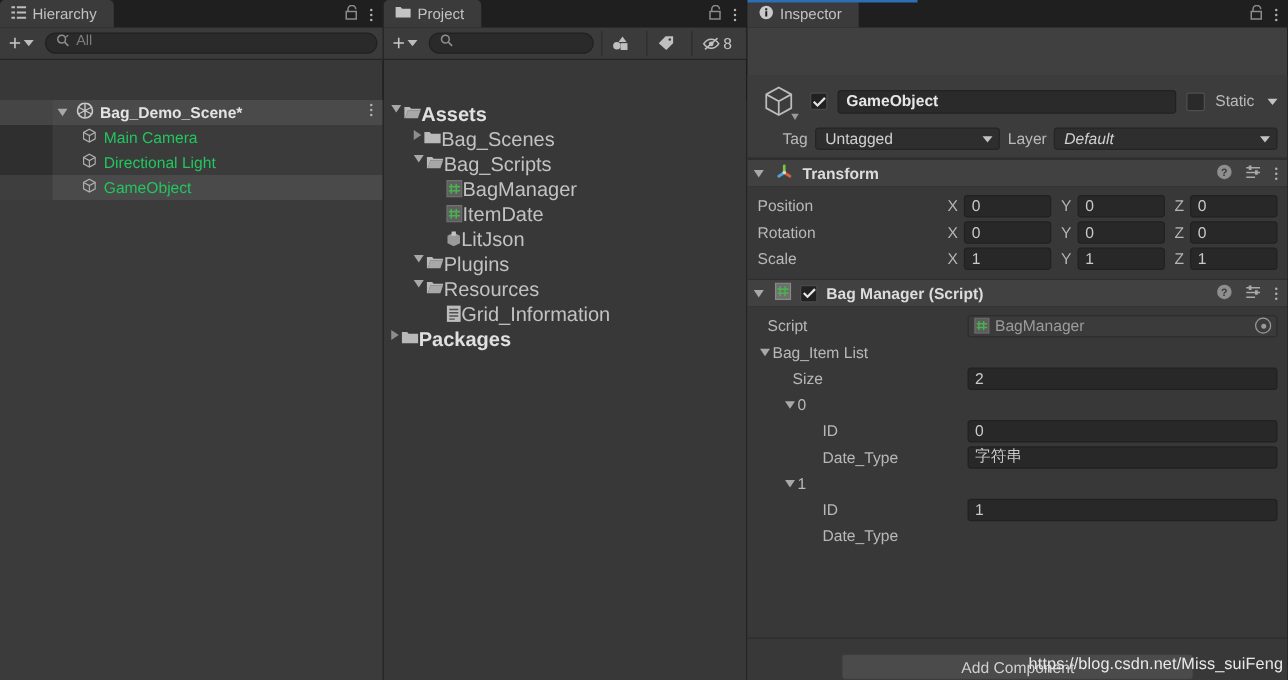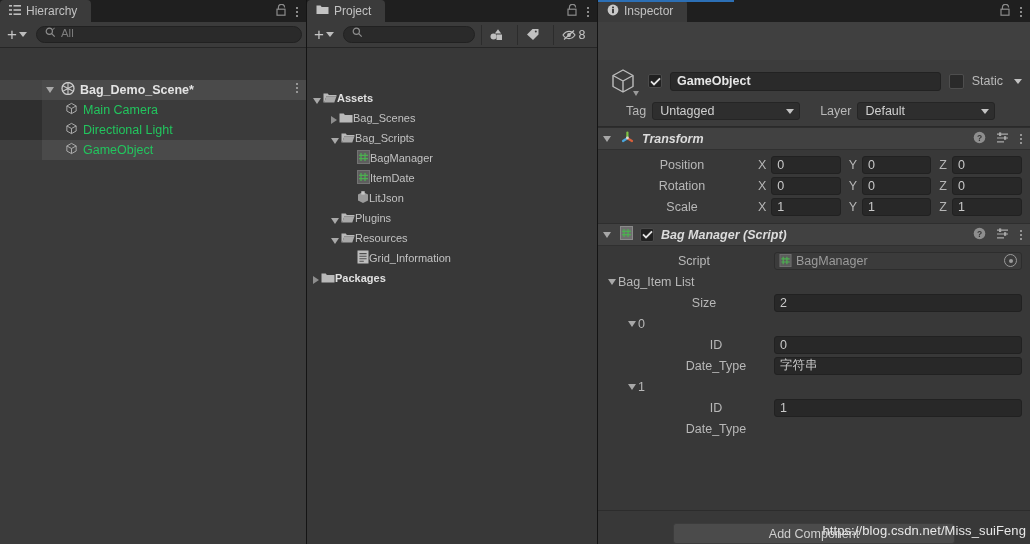--- a/index.html
+++ b/index.html
@@ -67,21 +67,21 @@
   .h-kebab { position:absolute; right: 8px; top: 3px; z-index: 2;}
 
   
   #project { width: 291px; flex: 0 0 291px; border-right: 1px solid #141414; }
   #project .tree { background: #383838; padding-top: 4px; }
   .tb-btn {
     width: 30px; height: 20px; display: flex; align-items: center; justify-content: center;
     border-left: 1px solid #2c2c2c; flex: 0 0 auto;
   }
   .tb-btn.wide { width: 40px; gap: 2px; }
-  .p-row { height: 20px; display:flex; align-items:flex-end; gap:0; color:#c2c2c2; font-size: 11px; white-space: nowrap;}
+  .p-row { height: 20px; display:flex; align-items:flex-start; gap:0; color:#c2c2c2; font-size: 16px; white-space: nowrap;}
   .p-row.bold { color: #e0e0e0; font-weight: bold; }
 
   
   #inspector { flex: 1 1 auto; background: #404040; gap: 38px; }
   #inspector .tabbar { background: #1f1f1f; }
   .insp-body { flex: 1; overflow: hidden; background: #383838; display:flex; flex-direction:column;}
   .go-header { background: #3c3c3c; padding: 7px 8px 6px 8px; border-bottom: 1px solid #2a2a2a;}
   .go-line1 { display:flex; align-items:center; gap: 8px; }
   .cube-wrap { position: relative; width: 34px; display:flex; align-items:center; justify-content:center;}
   .cube-caret { position:absolute; right: 1px; bottom: -1px; width:0;height:0;
@@ -101,25 +101,25 @@
   .dropdown {
     height: 18px; background: #2e2e2e; border: 1px solid #252525; border-radius: 3px;
     display:flex; align-items:center; justify-content: space-between; padding: 0 5px 0 7px; color: #d0d0d0; font-size: 12.5px;
   }
   .dd-caret { width:0;height:0;border-left:4px solid transparent;border-right:4px solid transparent;border-top:5px solid #c3c3c3; margin-left:8px;}
 
   .comp-header {
     height: 23px; background: #414141; border-top: 1px solid #2e2e2e; border-bottom: 1px solid #303030;
     display: flex; align-items: center; gap: 7px; padding: 0 8px 0 5px;
   }
-  .comp-title { color: #dcdcdc; font-weight: bold; font-size: 12.5px; flex: 1; font-style: italic; }
+  .comp-title { color: #dcdcdc; font-weight: bold; font-size: 12.5px; flex: 1; }
   .comp-icons { display:flex; align-items:center; gap: 10px; }
   .comp-body { background: #383838; padding: 4px 8px 6px 8px; }
   .frow { height: 21px; display:flex; align-items:center; }
-  .frow .flabel { color: #b8b8b8; font-size: 12.5px; text-align: center; }
+  .frow .flabel { color: #b8b8b8; font-size: 12.5px; }
   .vec { display:flex; align-items:center; flex:1; gap: 0; }
   .vecpart { display:flex; align-items:center; gap: 5px; flex:1; }
   .axis { color: #b6b6b6; font-size: 12.5px; }
   .ifield {
     flex: 1; height: 18px; background: #282828; border: 1px solid #212121; border-radius: 3px;
     display:flex; align-items:center; padding: 0 5px; color: #c9c9c9; font-size: 12.5px;
   }
   .objfield {
     flex: 1; height: 18px; background: #3b3b3b; border: 1px solid #2d2d2d; border-radius: 3px;
     display:flex; align-items:center; gap: 4px; padding: 0 4px; color: #9b9b9b; font-size: 12.5px;
@@ -470,22 +470,22 @@
           <div class="static-chk"></div>
           <span class="lbl">Static</span>
           <span class="dd-caret" style="margin-left:3px;"></span>
         </div>
         <div class="go-line2">
           <span class="lbl">Tag</span>
           <div class="dropdown" style="width:148px;">
             <span>Untagged</span>
             <span class="dd-caret"></span>
           </div>
-          <span class="lbl" style="margin-left:14px;">Layer</span>
-          <div class="dropdown" style="width:138px;">
+          <span class="lbl" style="margin-left:0;">Layer</span>
+          <div class="dropdown" style="width:179px;font-style:italic;">
             <span>Default</span>
             <span class="dd-caret"></span>
           </div>
         </div>
       </div>
 
       <div class="comp-header">
         <span class="tri down"></span>
         <span>
           <svg width="15" height="15" viewBox="0 0 15 15">

